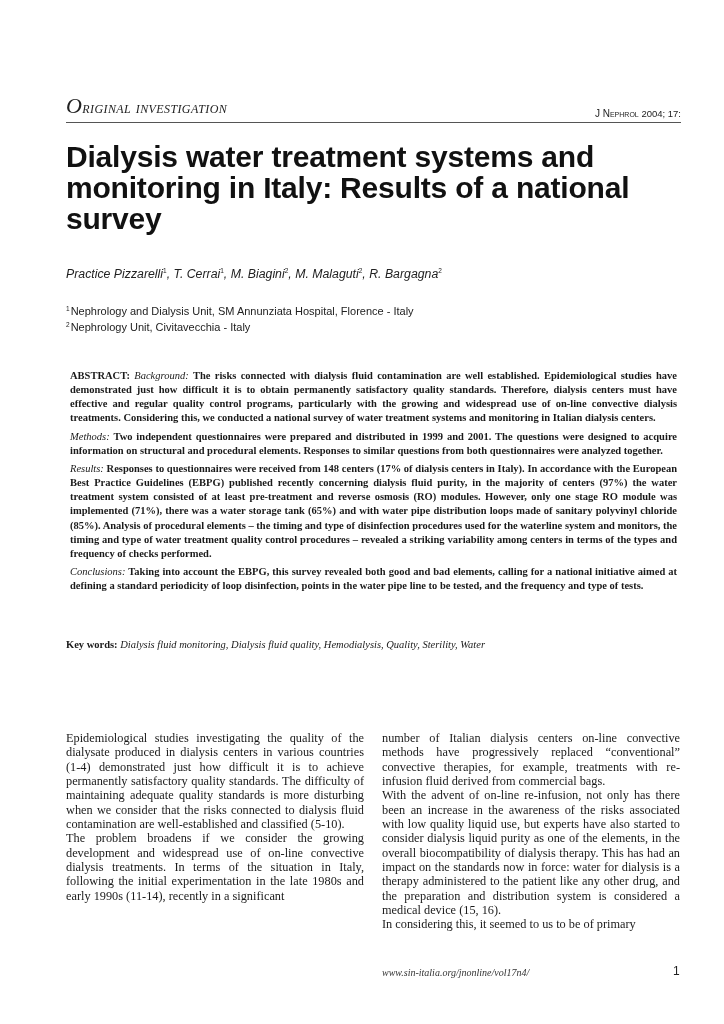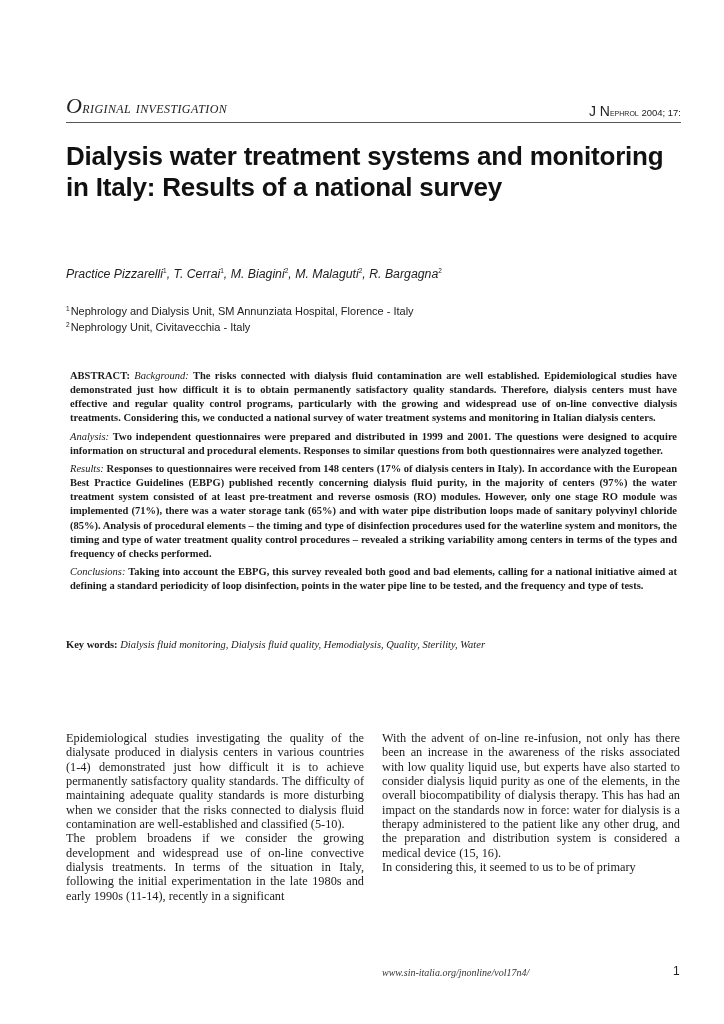--- a/index.html
+++ b/index.html
@@ -45,32 +45,32 @@
   .journal-ref {
     position: absolute;
     right: 0;
     bottom: 3px;
     font-family: "Liberation Sans", sans-serif;
     font-size: 9.5px;
     font-variant: small-caps;
     color: #222;
   }
   .journal-ref .j {
-    font-size: 14px;
+    font-size: 10px;
   }
   
   .article-title {
     position: absolute;
     left: 66px;
     top: 141px;
     width: 600px;
     margin: 0;
     font-family: "Liberation Sans", sans-serif;
     font-weight: bold;
-    font-size: 26px;
+    font-size: 30px;
     line-height: 31px;
     color: #111;
     letter-spacing: -0.2px;
   }
   
   .authors {
     position: absolute;
     left: 66px;
     top: 267px;
     width: 610px;
@@ -184,36 +184,37 @@
     <span><span>R. Bargagna</span><sup>2</sup></span>
   </div>
 
   <div class="affiliations">
     <div class="affil"><sup>1</sup><span>Nephrology and Dialysis Unit, SM Annunziata Hospital, Florence - Italy</span></div>
     <div class="affil"><sup>2</sup><span>Nephrology Unit, Civitavecchia - Italy</span></div>
   </div>
 
   <div class="abstract">
     <p><span class="label-strong">ABSTRACT:</span> <span class="lead">Background:</span> <span>The risks connected with dialysis fluid contamination are well established. Epidemiological studies have demonstrated just how difficult it is to obtain permanently satisfactory quality standards. Therefore, dialysis centers must have effective and regular quality control programs, particularly with the growing and widespread use of on-line convective dialysis treatments. Considering this, we conducted a national survey of water treatment systems and monitoring in Italian dialysis centers.</span></p>
-    <p><span class="lead">Analysis:</span> <span>Two independent questionnaires were prepared and distributed in 1999 and 2001. The questions were designed to acquire information on structural and procedural elements. Responses to similar questions from both questionnaires were analyzed together.</span></p>
+    <p><span class="lead">Methods:</span> <span>Two independent questionnaires were prepared and distributed in 1999 and 2001. The questions were designed to acquire information on structural and procedural elements. Responses to similar questions from both questionnaires were analyzed together.</span></p>
     <p><span class="lead">Results:</span> <span>Responses to questionnaires were received from 148 centers (17% of dialysis centers in Italy). In accordance with the European Best Practice Guidelines (EBPG) published recently concerning dialysis fluid purity, in the majority of centers (97%) the water treatment system consisted of at least pre-treatment and reverse osmosis (RO) modules. However, only one stage RO module was implemented (71%), there was a water storage tank (65%) and with water pipe distribution loops made of sanitary polyvinyl chloride (85%). Analysis of procedural elements – the timing and type of disinfection procedures used for the waterline system and monitors, the timing and type of water treatment quality control procedures – revealed a striking variability among centers in terms of the types and frequency of checks performed.</span></p>
     <p><span class="lead">Conclusions:</span> <span>Taking into account the EBPG, this survey revealed both good and bad elements, calling for a national initiative aimed at defining a standard periodicity of loop disinfection, points in the water pipe line to be tested, and the frequency and type of tests.</span></p>
   </div>
 
   <div class="keywords">
     <span class="kw-label">Key words:</span>
     <span class="kw-list">Dialysis fluid monitoring, Dialysis fluid quality, Hemodialysis, Quality, Sterility, Water</span>
   </div>
 
   <div class="col col-left">
     <p>Epidemiological studies investigating the quality of the dialysate produced in dialysis centers in various countries (1-4) demonstrated just how difficult it is to achieve permanently satisfactory quality standards. The difficulty of maintaining adequate quality standards is more disturbing when we consider that the risks connected to dialysis fluid contamination are well-established and classified (5-10).</p>
     <p>The problem broadens if we consider the growing development and widespread use of on-line convective dialysis treatments. In terms of the situation in Italy, following the initial experimentation in the late 1980s and early 1990s (11-14), recently in a significant</p>
   </div>
 
   <div class="col col-right">
+    <p>number of Italian dialysis centers on-line convective methods have progressively replaced “conventional” convective therapies, for example, treatments with re-infusion fluid derived from commercial bags.</p>
     <p>With the advent of on-line re-infusion, not only has there been an increase in the awareness of the risks associated with low quality liquid use, but experts have also started to consider dialysis liquid purity as one of the elements, in the overall biocompatibility of dialysis therapy. This has had an impact on the standards now in force: water for dialysis is a therapy administered to the patient like any other drug, and the preparation and distribution system is considered a medical device (15, 16).</p>
     <p>In considering this, it seemed to us to be of primary</p>
   </div>
 
   <div class="footer-url">www.sin-italia.org/jnonline/vol17n4/</div>
   <div class="page-number">1</div>
 
 </div>
 
 </body></html>

